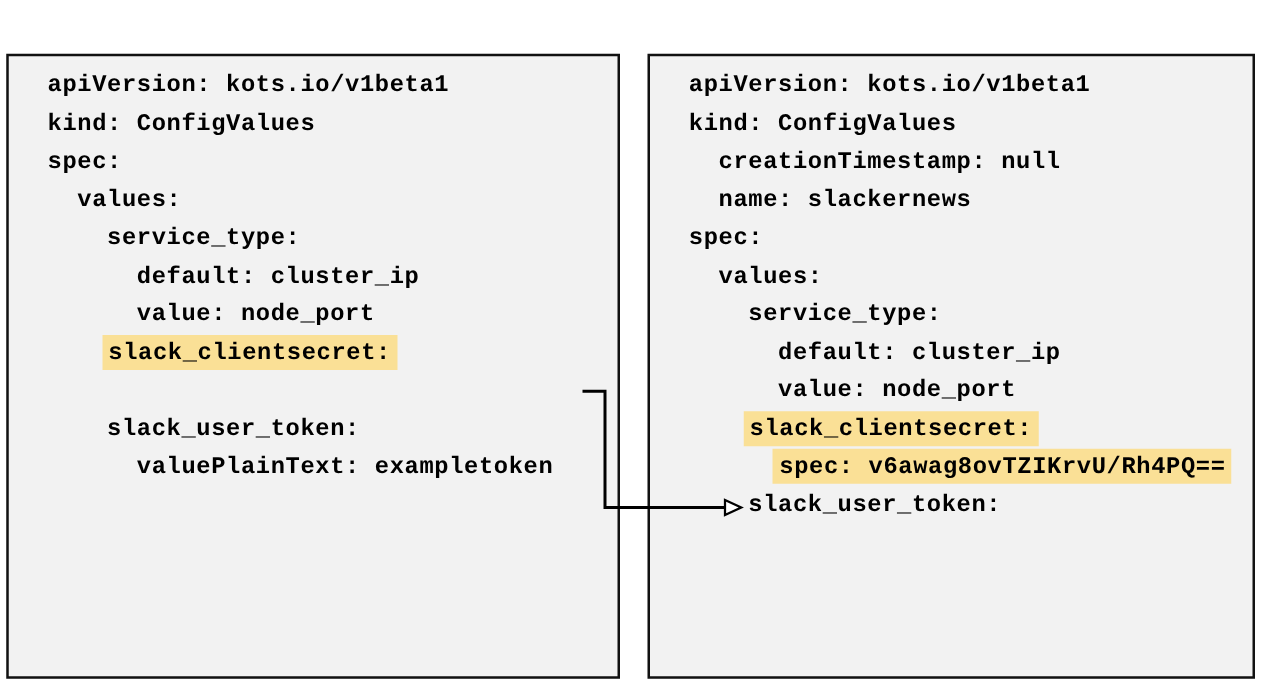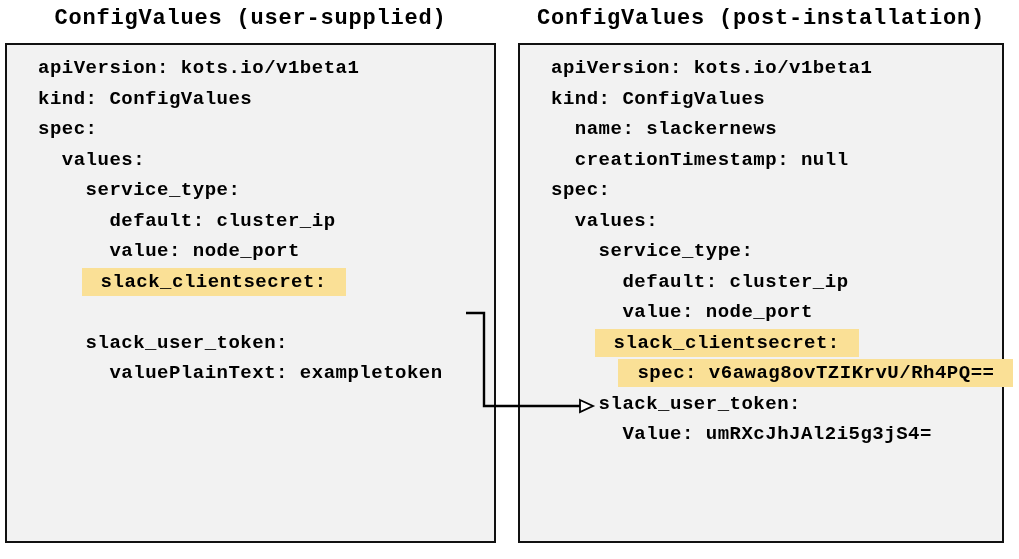--- a/index.html
+++ b/index.html
@@ -43,68 +43,66 @@
     font-size: 19px;
     line-height: 30.5px;
     font-weight: bold;
     letter-spacing: 0.5px;
     white-space: pre;
     color: #000000;
     margin-left: 20px;
   }
   .hl {
     background: var(--highlight, #fae096);
-    padding: 3px 19px;
+    padding: 3px 5px;
     margin: -3px -4px;
   }
   #arrow-overlay {
     position: absolute;
     left: 0; top: 0;
     width: 1019px;
     height: 559px;
     pointer-events: none;
   }
 </style>
 </head>
 <body>
 
 <div id="stage" style="--panel-bg: #f2f2f2; --panel-border: #111111; --highlight: #fae096;">
 
-  <div class="panel-title" id="title-left">ConfigValues (user-supplied)</div>
 
-  <div class="panel-title" id="title-right">ConfigValues (post-installation)</div>
 
   <div class="panel" id="panel-left">
       <div class="code-line"><span></span><span>apiVersion: kots.io/v1beta1</span></div>
       <div class="code-line"><span></span><span>kind: ConfigValues</span></div>
       <div class="code-line"><span></span><span>spec:</span></div>
       <div class="code-line"><span>  </span><span>values:</span></div>
       <div class="code-line"><span>    </span><span>service_type:</span></div>
       <div class="code-line"><span>      </span><span>default: cluster_ip</span></div>
       <div class="code-line"><span>      </span><span>value: node_port</span></div>
       <div class="code-line"><span>    </span><span class="hl">slack_clientsecret:</span></div>
       <div class="code-line"><span>      </span></div>
       <div class="code-line"><span>    </span><span>slack_user_token:</span></div>
       <div class="code-line"><span>      </span><span>valuePlainText: exampletoken</span></div>
     </div>
 
   <div class="panel" id="panel-right">
       <div class="code-line"><span></span><span>apiVersion: kots.io/v1beta1</span></div>
       <div class="code-line"><span></span><span>kind: ConfigValues</span></div>
+      <div class="code-line"><span>  </span><span>creationTimestamp: null</span></div>
       <div class="code-line"><span>  </span><span>name: slackernews</span></div>
-      <div class="code-line"><span>  </span><span>creationTimestamp: null</span></div>
       <div class="code-line"><span></span><span>spec:</span></div>
       <div class="code-line"><span>  </span><span>values:</span></div>
       <div class="code-line"><span>    </span><span>service_type:</span></div>
       <div class="code-line"><span>      </span><span>default: cluster_ip</span></div>
       <div class="code-line"><span>      </span><span>value: node_port</span></div>
       <div class="code-line"><span>    </span><span class="hl">slack_clientsecret:</span></div>
       <div class="code-line"><span>      </span><span class="hl">spec: v6awag8ovTZIKrvU/Rh4PQ==</span></div>
       <div class="code-line"><span>    </span><span>slack_user_token:</span></div>
-      <div class="code-line"><span>      </span><span>Value: umRXcJhJAl2i5g3jS4=</span></div>
+      <div class="code-line"><span>      </span></div>
     </div>
 
   <svg id="arrow-overlay" viewBox="0 0 1019 559" xmlns="http://www.w3.org/2000/svg">
     <path d="M 466 313 L 484 313 L 484 406 L 580 406" fill="none" stroke="#000000" stroke-width="2.4"></path>
     <polygon points="580,400 593,406 580,412" fill="#ffffff" stroke="#000000" stroke-width="1.8"></polygon>
   </svg>
 
 </div>
 
 </body></html>

